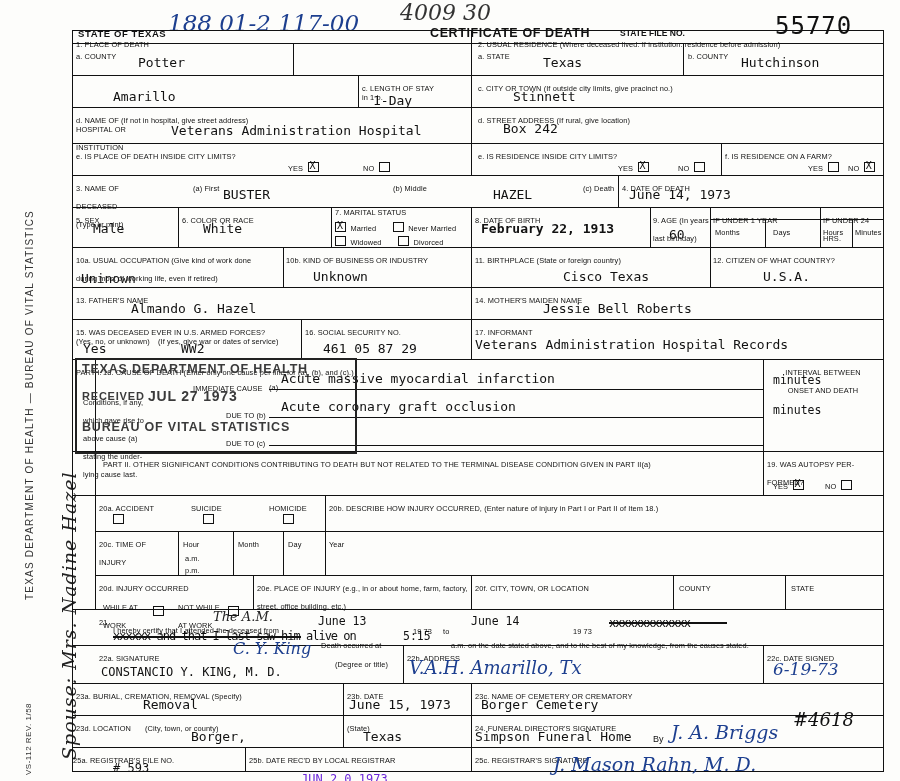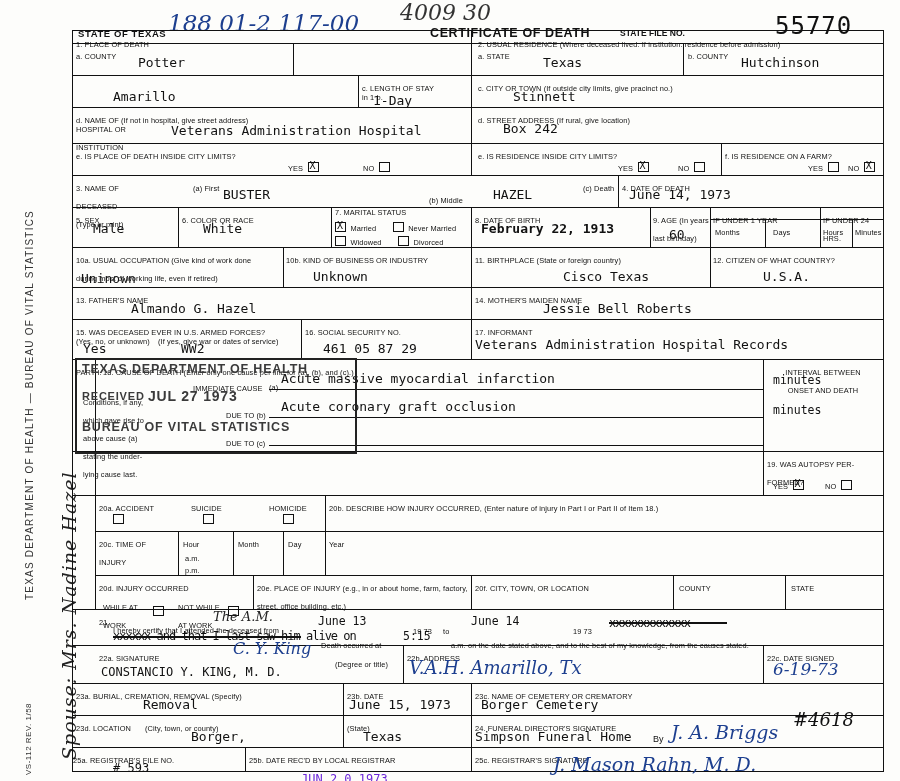--- a/index.html
+++ b/index.html
@@ -104,21 +104,21 @@
     <div class="cell" style="left:775px;top:126px;"><span class="lbl">NO</span>
       <span class="box x"></span></div>
 
     <div class="hline" style="left:0;top:144px;width:810px;"></div>
 
     <div class="cell" style="left:3px;top:146px;"><span class="lbl" style="white-space:pre-line;">3. NAME OF
 DECEASED
 (Type or print)</span></div>
     <div class="cell" style="left:120px;top:146px;"><span class="lbl">(a) First</span></div>
     <div class="val" style="position:absolute;left:150px;top:156px;">BUSTER</div>
-    <div class="cell" style="left:320px;top:158px;margin-left:36px;"><span class="lbl">(b) Middle</span></div>
+    <div class="cell" style="left:320px;top:146px;"><span class="lbl">(b) Middle</span></div>
     <div class="val" style="position:absolute;left:420px;top:156px;">HAZEL</div>
     <div class="cell" style="left:510px;top:146px;"><span class="lbl">(c) Death</span></div>
     <div class="vline" style="left:545px;top:144px;height:32px;"></div>
     <div class="cell" style="left:549px;top:146px;"><span class="lbl">4. DATE OF DEATH</span></div>
     <div class="val" style="position:absolute;left:556px;top:156px;">June 14, 1973</div>
 
     <div class="hline" style="left:0;top:176px;width:810px;"></div>
 
     <div class="cell" style="left:3px;top:178px;"><span class="lbl">5. SEX</span></div>
     <div class="val" style="position:absolute;left:20px;top:190px;">Male</div>
@@ -222,20 +222,21 @@
     <div class="cell" style="left:153px;top:373px;"><span class="lbl">DUE TO (b)</span></div>
     <div class="val" style="position:absolute;left:208px;top:368px;">Acute coronary graft occlusion</div>
     <div class="val-s" style="position:absolute;left:700px;top:372px;">minutes</div>
     <div class="hline" style="left:196px;top:386px;width:494px;"></div>
 
     <div class="cell" style="left:153px;top:401px;"><span class="lbl">DUE TO (c)</span></div>
     <div class="hline" style="left:196px;top:414px;width:494px;"></div>
 
     <div class="hline" style="left:0;top:420px;width:810px;"></div>
 
+    <div class="cell" style="left:30px;top:422px;"><span class="lbl">PART II. OTHER SIGNIFICANT CONDITIONS CONTRIBUTING TO DEATH BUT NOT RELATED TO THE TERMINAL DISEASE CONDITION GIVEN IN PART II(a)</span></div>
     <div class="vline" style="left:690px;top:420px;height:44px;"></div>
     <div class="cell" style="left:694px;top:422px;"><span class="lbl" style="white-space:pre-line;">19. WAS AUTOPSY PER-
 FORMED?</span></div>
     <div class="cell" style="left:700px;top:444px;"><span class="lbl">YES</span>
       <span class="box x"></span></div>
     <div class="cell" style="left:752px;top:444px;"><span class="lbl">NO</span>
       <span class="box"></span></div>
 
     <div class="hline" style="left:0;top:464px;width:810px;"></div>
 

